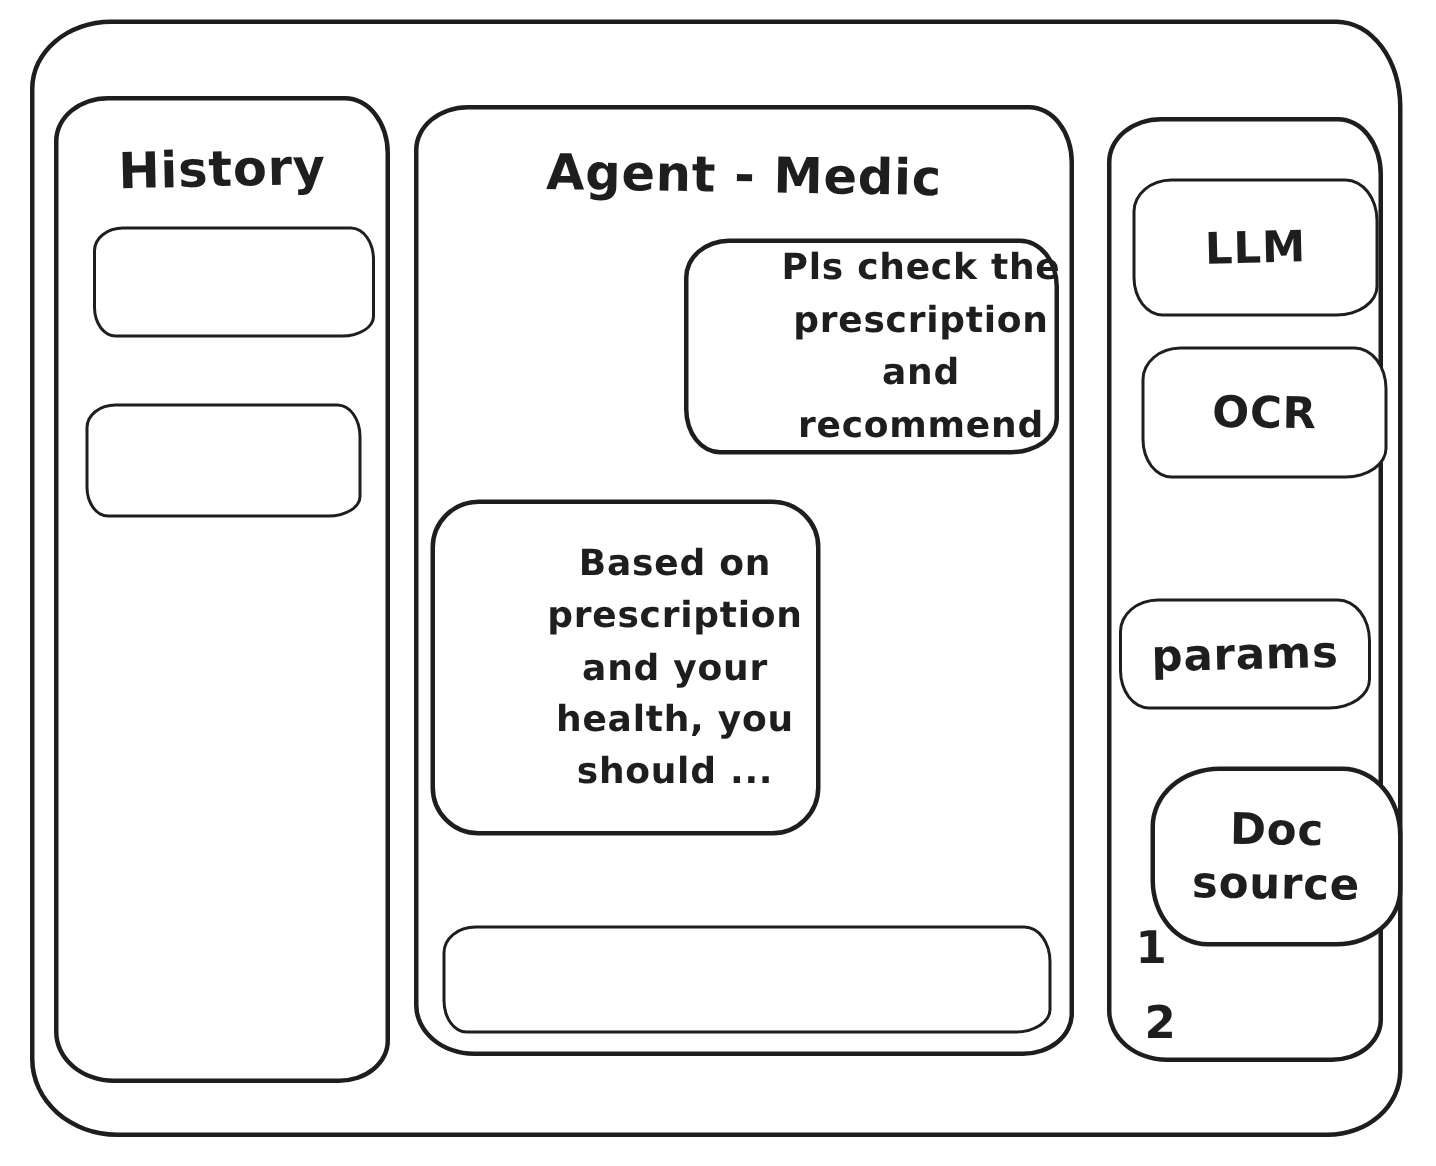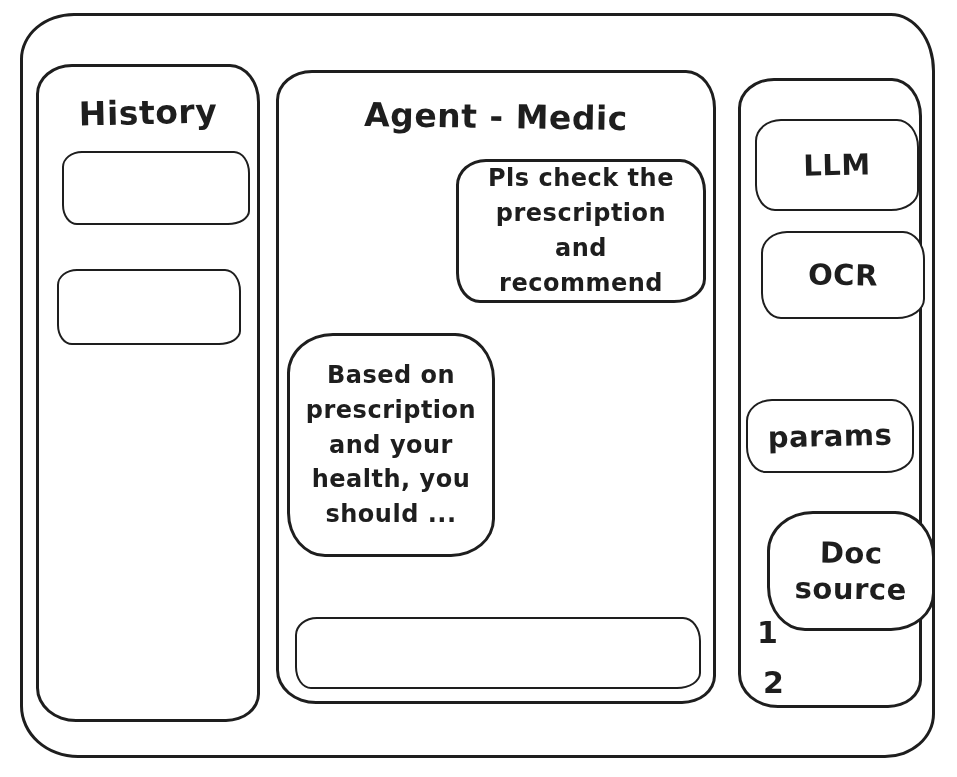--- a/index.html
+++ b/index.html
@@ -41,20 +41,21 @@
   .tilt-b { transform: rotate(0.9deg); }
 
   .bubble-text {
     width: 100%; height: 100%;
     display: flex; align-items: center; justify-content: center;
     text-align: center;
     font-size: 24px;
     line-height: 1.45;
     padding: 10px 14px;
     box-sizing: border-box;
+    margin-left: 33px;
   }
   .btn-label {
     width: 100%; height: 100%;
     display: flex; align-items: center; justify-content: center;
     text-align: center;
     font-size: 29px;
     line-height: 1.25;
     padding: 4px 10px;
     box-sizing: border-box;
     cursor: pointer;
@@ -102,21 +103,21 @@
     </div>
   </div>
 
   <div class="sketch sk-panel" style="left:276px; top:70px; width:440px; height:634px;">
     <div class="title hand tilt-b" style="top:24px;">Agent - Medic</div>
 
     <div class="sketch sk-bubble" style="left:177px; top:86px; width:250px; height:144px;">
       <div class="bubble-text hand">Pls check the prescription and recommend</div>
     </div>
 
-    <div class="sketch sk-round" style="left:8px; top:260px; width:208px; height:224px;">
+    <div class="sketch sk-round" style="left:8px; top:260px; width:260px; height:224px;border-radius:32px;">
       <div class="bubble-text hand">Based on prescription and your health, you should ...</div>
     </div>
 
     <div class="sketch sk-input" style="left:16px; top:544px; width:406px; height:72px;">
       <input class="chat-input-el" type="text" placeholder="" value="" style="">
     </div>
   </div>
 
   <div class="sketch sk-panel" style="left:738px; top:78px; width:184px; height:630px;">
 

